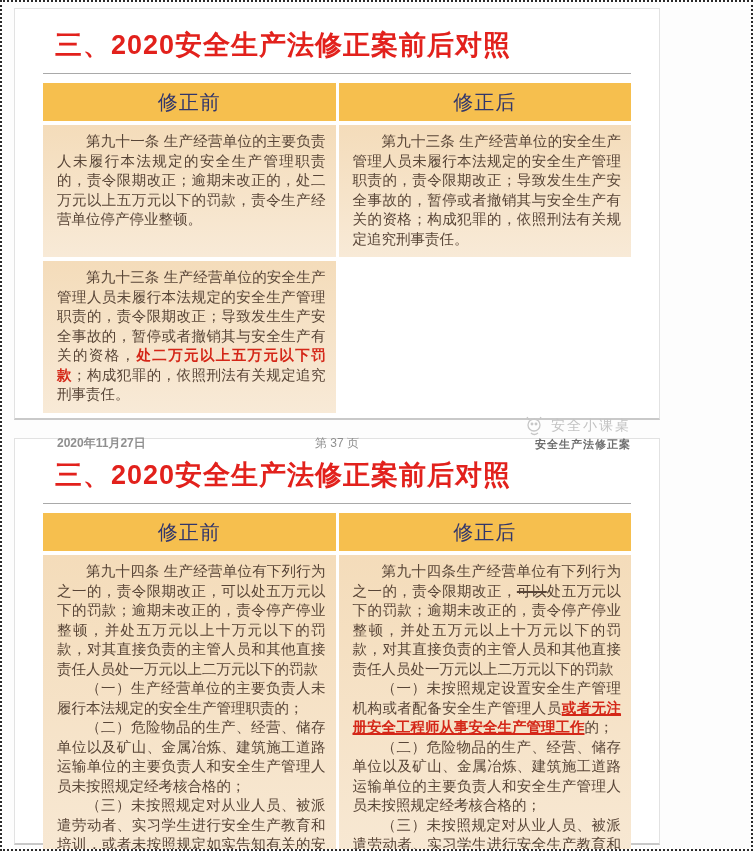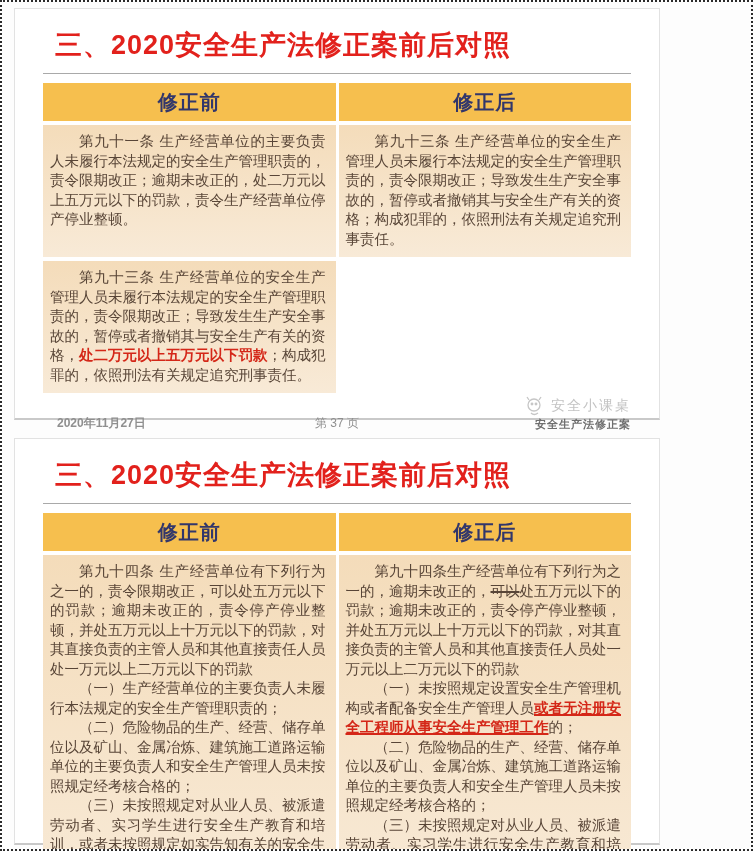--- a/index.html
+++ b/index.html
@@ -41,31 +41,31 @@
   .cmp-table {
     display:grid;
     grid-template-columns:1fr 1fr;
     gap:4px 3px;
     background:#ffffff;
   }
   .th {
     background:#f6bf4e;
     color:#31366b;
     font-size:20px;
-    font-weight:bold;
+    font-weight:normal;
     min-height:38px;
     display:flex; align-items:center; justify-content:center;
     letter-spacing:1px;
   }
   .cell {
     background:linear-gradient(#f4dcba,#f8ead7);
     color:#584537;
     font-size:14.5px;
     line-height:19.5px;
-    padding:7px 10px 8px 7px;
+    padding:7px 10px 8px 14px;
     text-align:justify;
   }
   .cell p { text-indent:2em; margin:0; }
   .s1 .cell.r1 { min-height:92px; }
   .s1 .cell.r2 { min-height:106px; }
   .s2 .cell     { min-height:248px; }
 
   .seg-n  { }
   .seg-r  { color:#d42718; font-weight:bold; }
   .seg-ru { color:#d42718; font-weight:bold; text-decoration:underline; text-decoration-thickness:1.5px; }
@@ -135,21 +135,21 @@
     <div class="cmp-table">
       <div class="th">修正前</div>
       <div class="th">修正后</div>
       <div class="cell">
           <p><span class="seg-n">第九十四条  生产经营单位有下列行为之一的，责令限期改正，可以处五万元以下的罚款；逾期未改正的，责令停产停业整顿，并处五万元以上十万元以下的罚款，对其直接负责的主管人员和其他直接责任人员处一万元以上二万元以下的罚款</span></p>
           <p><span class="seg-n">（一）生产经营单位的主要负责人未履行本法规定的安全生产管理职责的；</span></p>
           <p><span class="seg-n">（二）危险物品的生产、经营、储存单位以及矿山、金属冶炼、建筑施工道路运输单位的主要负责人和安全生产管理人员未按照规定经考核合格的；</span></p>
           <p><span class="seg-n">（三）未按照规定对从业人员、被派遣劳动者、实习学生进行安全生产教育和培训，或者未按照规定如实告知有关的安全生产事项的。</span></p>
         </div>
       <div class="cell">
-          <p><span class="seg-n">第九十四条生产经营单位有下列行为之一的，逾期未改正的，</span><span class="seg-st">可以</span><span class="seg-n">处五万元以下的罚款；逾期未改正的，责令停产停业整顿，并处五万元以上十万元以下的罚款，对其直接负责的主管人员和其他直接责任人员处一万元以上二万元以下的罚款</span></p>
+          <p><span class="seg-n">第九十四条生产经营单位有下列行为之一的，责令限期改正，</span><span class="seg-st">可以</span><span class="seg-n">处五万元以下的罚款；逾期未改正的，责令停产停业整顿，并处五万元以上十万元以下的罚款，对其直接负责的主管人员和其他直接责任人员处一万元以上二万元以下的罚款</span></p>
           <p><span class="seg-n">（一）未按照规定设置安全生产管理机构或者配备安全生产管理人员</span><span class="seg-ru">或者无注册安全工程师从事安全生产管理工作</span><span class="seg-n">的；</span></p>
           <p><span class="seg-n">（二）危险物品的生产、经营、储存单位以及矿山、金属冶炼、建筑施工道路运输单位的主要负责人和安全生产管理人员未按照规定经考核合格的；</span></p>
           <p><span class="seg-n">（三）未按照规定对从业人员、被派遣劳动者、实习学生进行安全生产教育和培训，或者未按照规定如实告知有关的安全生产事项的。</span></p>
         </div>
     </div>
 
   </div>
 
 </div>
 

